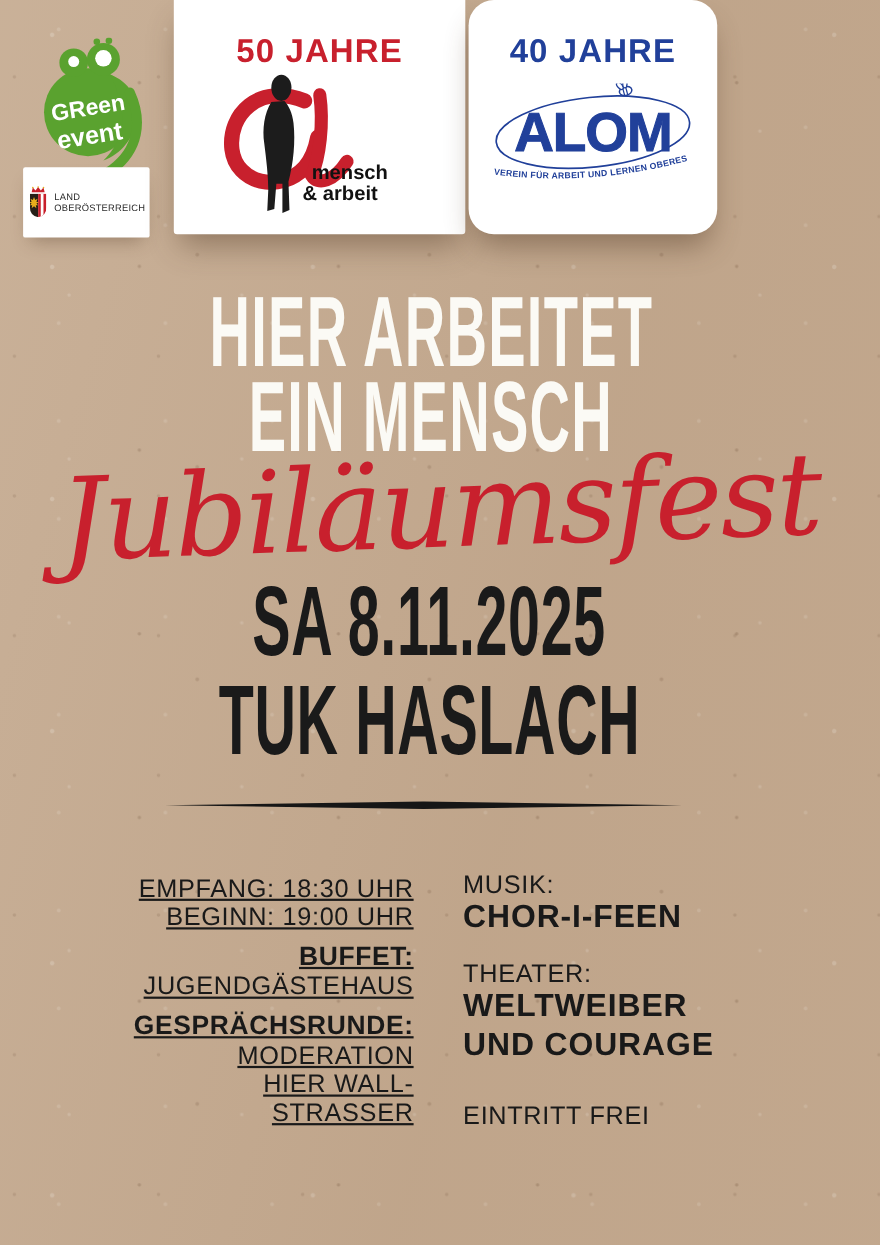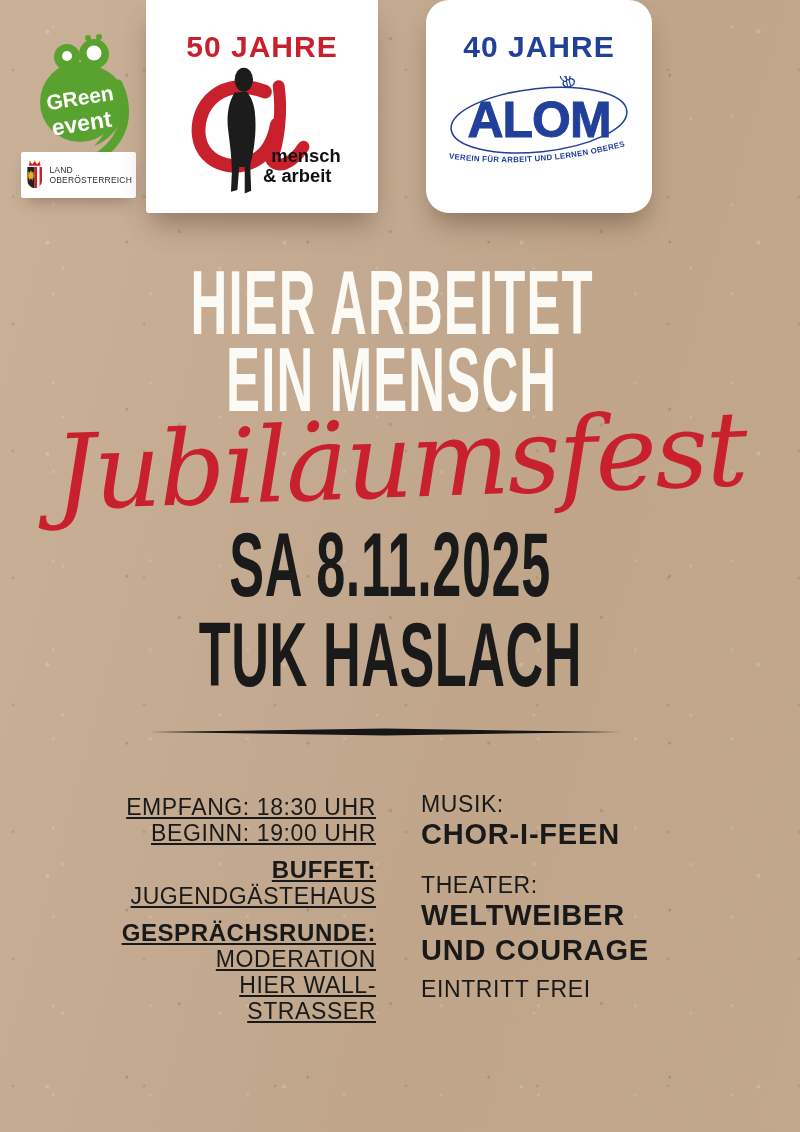--- a/index.html
+++ b/index.html
@@ -18,29 +18,29 @@
       radial-gradient(circle at 85% 20%, rgba(92,62,40,.18) 0 1.2px, transparent 2.2px),
       radial-gradient(circle at 10% 55%, rgba(92,62,40,.15) 0 1px, transparent 2px),
       radial-gradient(circle at 55% 30%, rgba(255,255,250,.15) 0 1.2px, transparent 2.2px);
     background-size:100% 100%,237px 211px,181px 167px,157px 149px,211px 193px,131px 127px,97px 89px;
   }
   .card{
     position:absolute;top:0;background:var(--card,#ffffff);
     border-radius:0 0 3px 3px;
     box-shadow:0 16px 26px -6px rgba(80,55,35,.45);
   }
-  .card50{left:146px;width:232px;height:213px;}
+  .card50{left:158px;width:232px;height:213px;padding-left:33px;}
   .card40{left:426px;width:226px;height:213px;border-radius:23px;}
   .years{position:absolute;top:30px;left:0;right:0;text-align:center;
     font-weight:bold;font-size:30px;letter-spacing:1px;}
   .years-red{color:var(--red,#d41f2c);}
   .years-blue{color:var(--blue,#21409a);}
   .green-logo{position:absolute;left:30px;top:34px;width:112px;height:132px;}
   .land-box{
-    position:absolute;left:21px;top:152px;width:115px;height:46px;
+    position:absolute;left:21px;top:152px;width:115px;height:64px;
     background:var(--card,#ffffff);border-radius:2px;
     box-shadow:0 9px 16px -6px rgba(80,55,35,.40);
     display:flex;align-items:center;gap:5px;padding:0 4px;box-sizing:border-box;
   }
   .land-text{font-size:8.5px;line-height:10px;color:#2c2c2c;letter-spacing:.2px;}
   .ma-logo{position:absolute;left:40px;top:58px;width:156px;height:150px;}
   .alom-logo{position:absolute;left:17px;top:76px;width:192px;height:96px;}
 
   .headline{
     position:absolute;left:-8px;right:8px;top:264px;text-align:center;
@@ -66,21 +66,21 @@
 
   .divider{position:absolute;left:150px;top:728px;}
 
   .col{position:absolute;color:#191919;}
   .col-left{top:794px;left:118px;width:258px;text-align:right;text-decoration:underline;}
   .col-right{top:791px;left:421px;width:265px;text-align:left;}
   .row{font-size:23px;line-height:26px;letter-spacing:.6px;}
   .row.bold{font-weight:bold;font-size:24px;margin-top:11px;}
   .row.big{font-weight:bold;font-size:29px;line-height:35px;letter-spacing:.8px;}
   .gap-lg{margin-top:20px;}
-  .gap-md{margin-top:8px;} .s-red{stroke:var(--red,#cf1f2c);}
+  .gap-md{margin-top:33px;} .s-red{stroke:var(--red,#cf1f2c);}
   .f-blue{fill:var(--blue,#21409a);} .s-blue{stroke:var(--blue,#21409a);}
   .f-green{fill:var(--green,#5aa22f);} .s-green{stroke:var(--green,#5aa22f);}
   .f-ink{fill:#1c1c1c;} .f-white{fill:#ffffff;}
   .f-gold{fill:#e7af1c;} .f-black{fill:#262018;} .f-crred{fill:#c8202c;}
 </style>
 </head>
 <body>
 
 <div class="poster">
 

